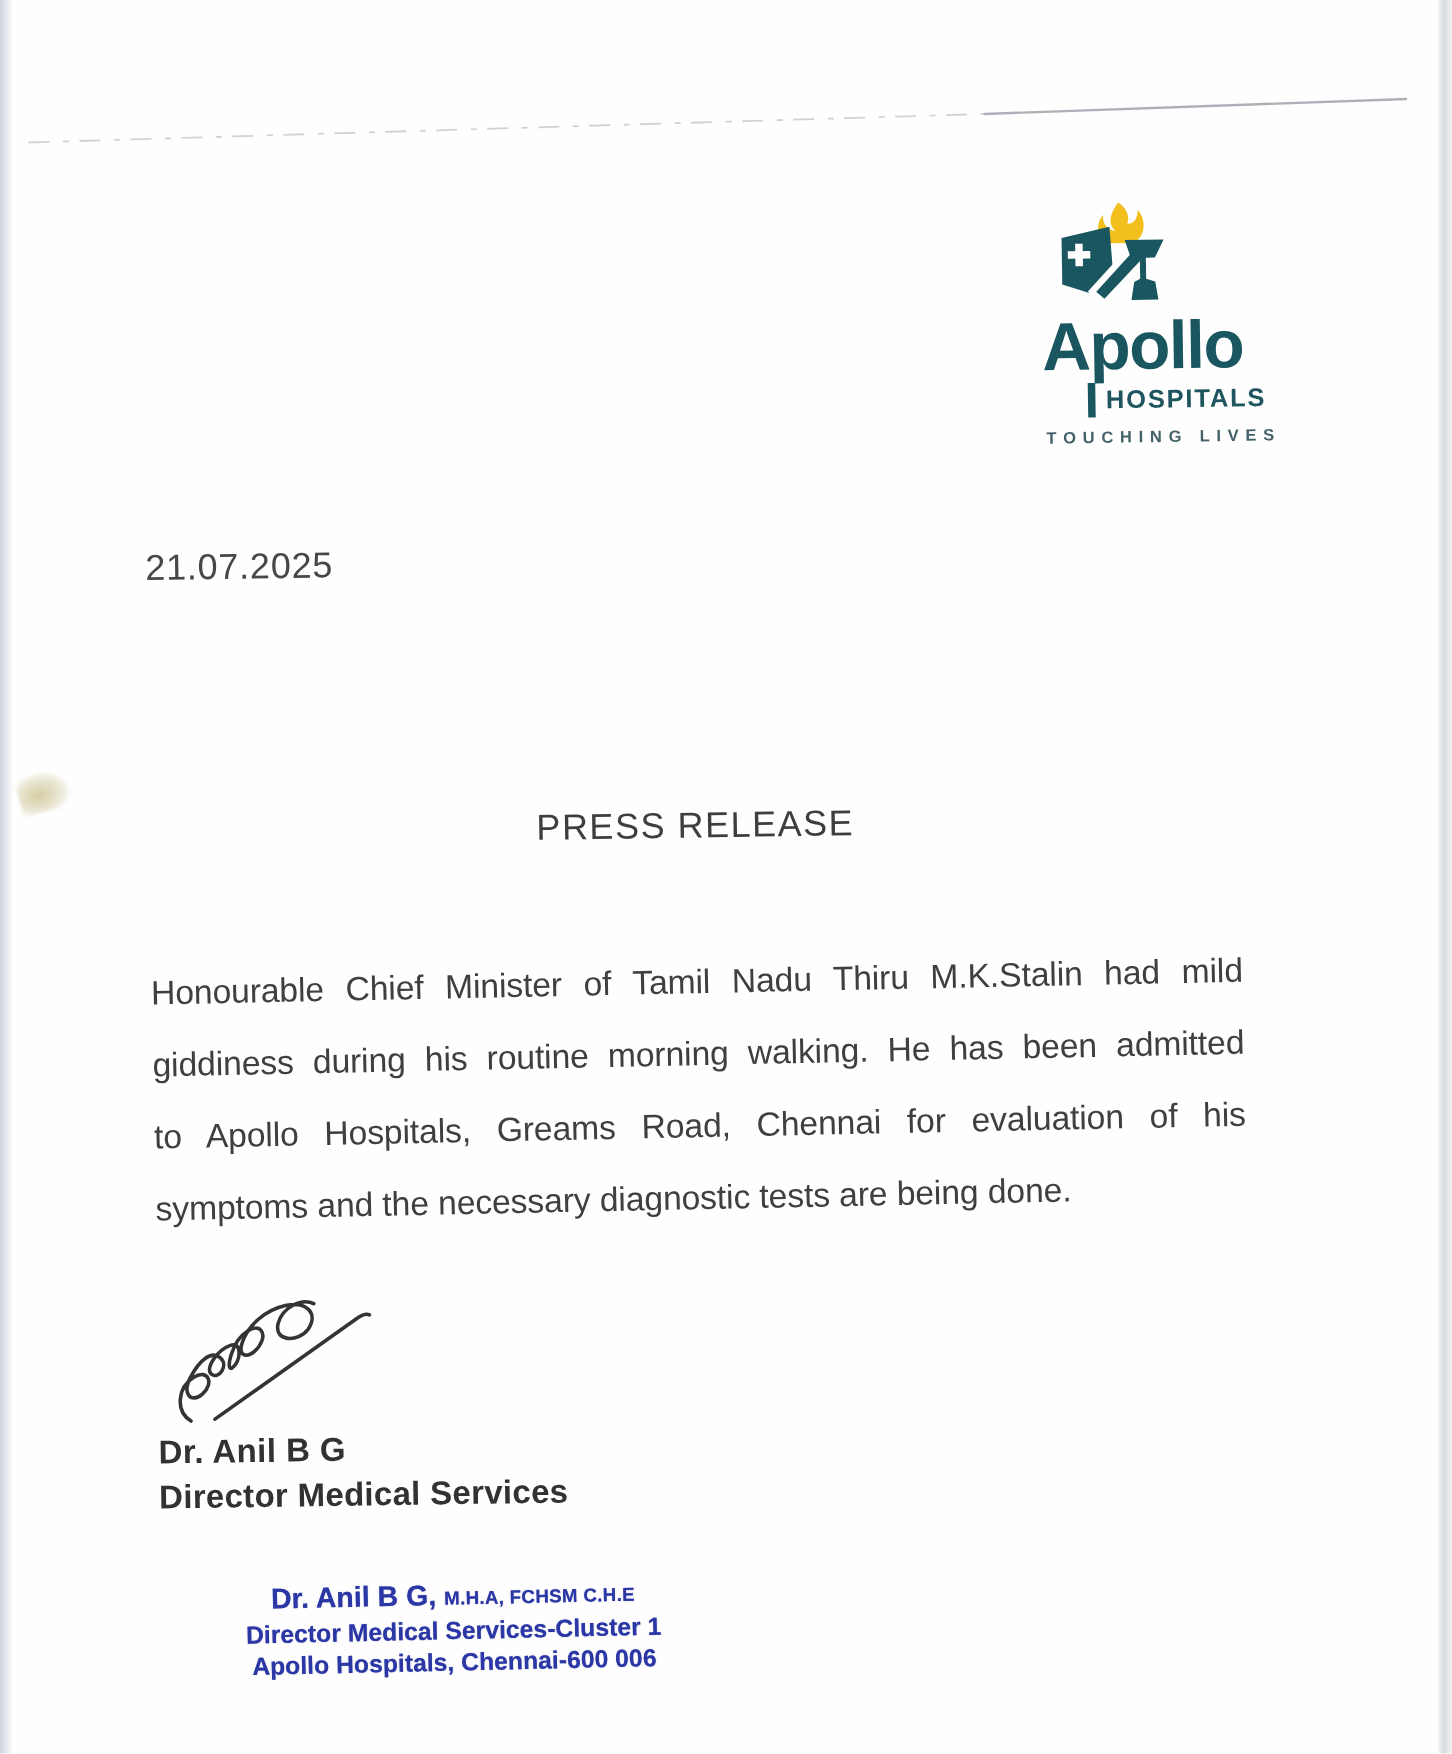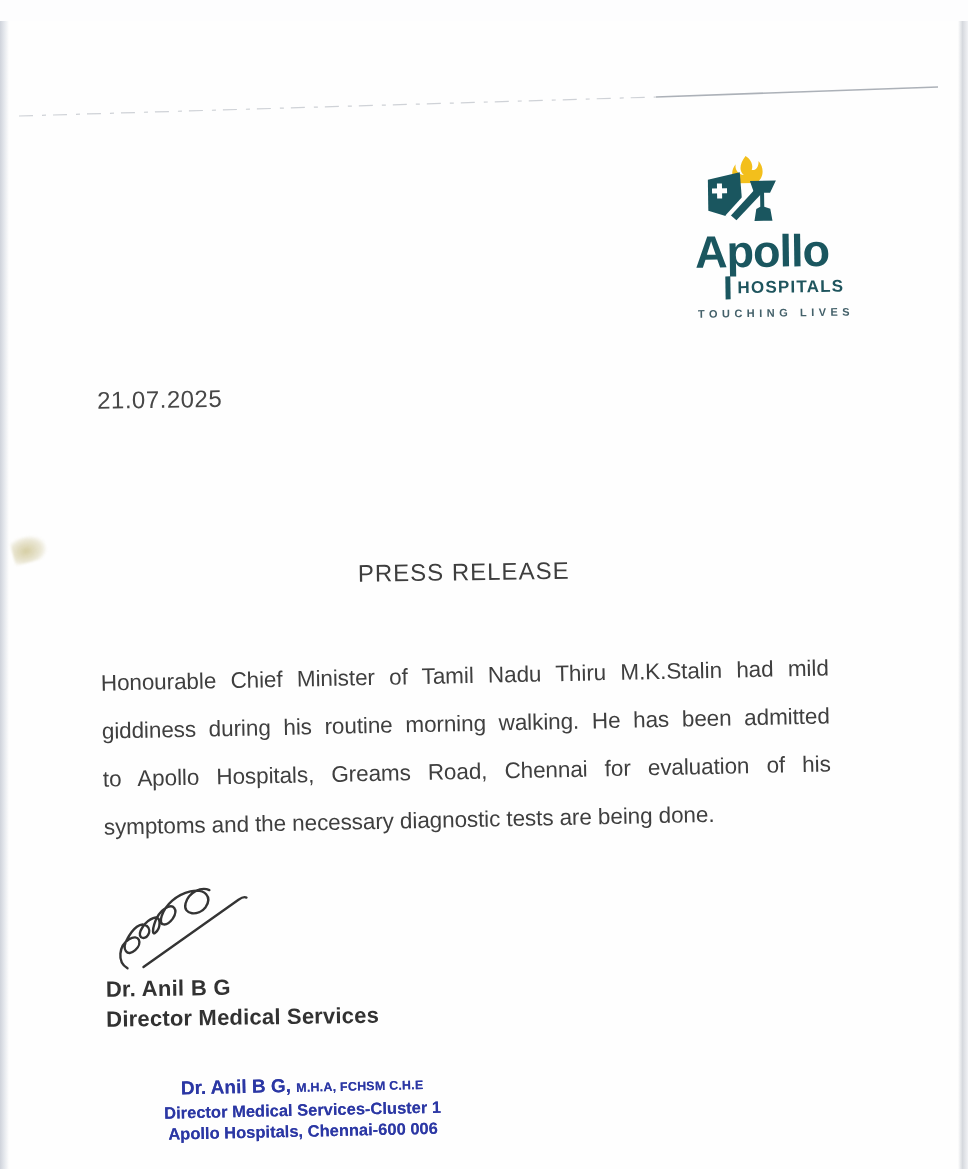--- a/index.html
+++ b/index.html
@@ -1,21 +1,21 @@
 <!DOCTYPE html>
 <html><head>
 <meta charset="utf-8">
 <style>
   html,body{margin:0;padding:0;}
   body{
     width:968px;height:1169px;position:relative;overflow:hidden;
     background:#fdfdfe;
     font-family:"Liberation Sans", sans-serif;
   }
-  .paper{position:absolute;inset:0;background:#fefefe;margin-top:21px;}
+  .paper{position:absolute;inset:0;background:#fefefe;}
   
   .edge-left{
     position:absolute;left:0;top:0;width:9px;height:100%;
     background:linear-gradient(to right,#cfd3db 0%,#e4e7ec 45%,rgba(255,255,255,0) 100%);
   }
   .edge-right{
     position:absolute;right:0;top:0;width:10px;height:100%;
     background:linear-gradient(to left,#f1f2f5 0%,#d6d9de 55%,rgba(255,255,255,0) 100%);
   }
   .smudge{

